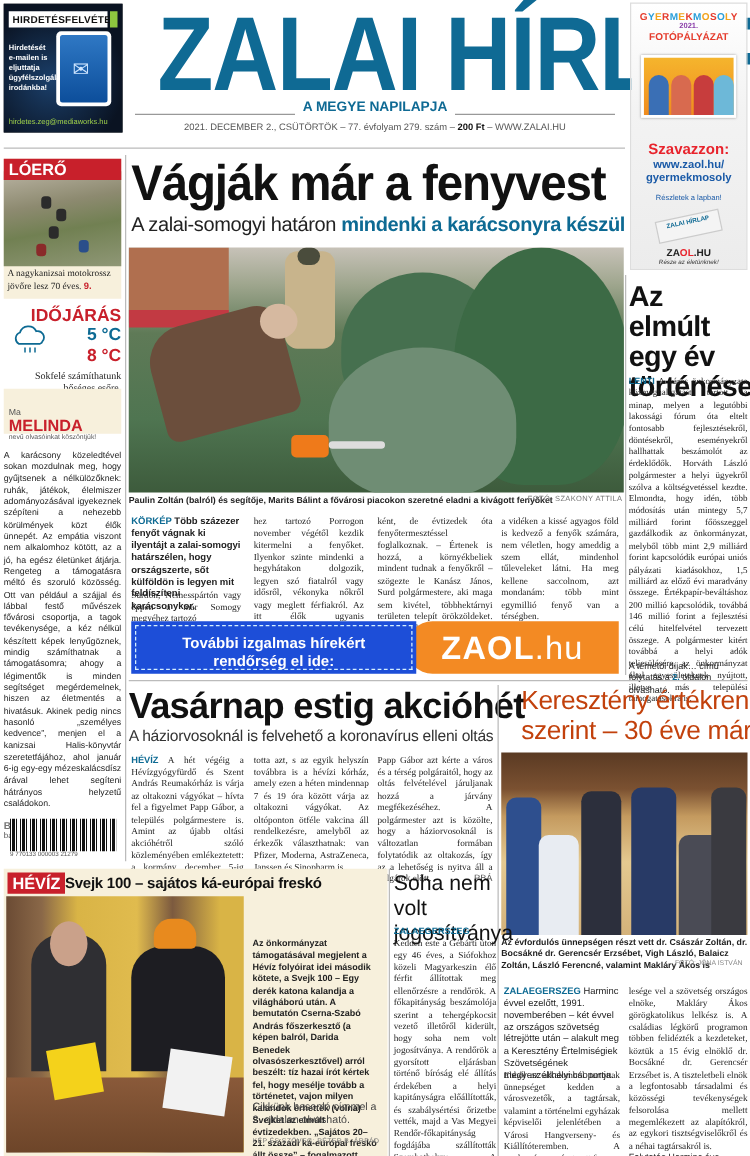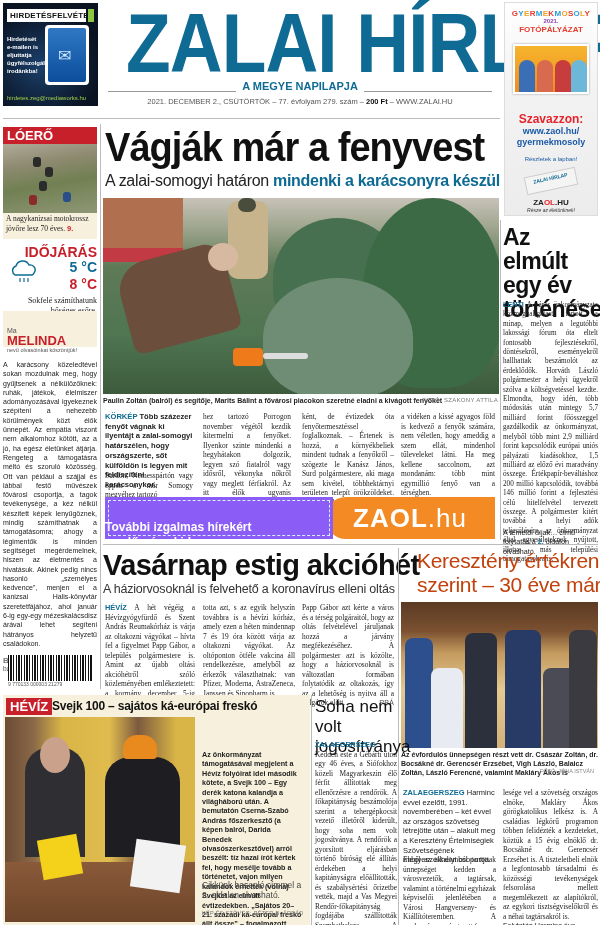--- a/index.html
+++ b/index.html
@@ -83,21 +83,21 @@
 #main-lead{left:105px;top:412px;width:88px;font:bold 7.6px "Liberation Sans",sans-serif;line-height:9.7px;color:#222}
 #main-c1b{left:105px;top:471px;width:88px}
 #main-c2{left:203px;top:412px;width:88px}
 #main-c3{left:302px;top:412px;width:92px}
 #main-c4{left:401px;top:412px;width:94px}
 .cont{font-family:"Liberation Sans",sans-serif;font-size:7.3px;text-align:right}
 .cont b{color:#0d6a93}
 
 
 #banner{left:105px;top:497px;width:390px;height:42px;display:flex}
-#banner .l{width:228px;height:42px;background:#8b5cf6;position:relative;color:#fff;font:bold 12px "Liberation Sans",sans-serif;padding-top:23px;line-height:15px}
+#banner .l{width:228px;height:42px;background:#1d4ed8;position:relative;color:#fff;font:bold 12px "Liberation Sans",sans-serif;text-align:center;padding-top:10px;line-height:15px}
 #banner .l:before{content:"";position:absolute;inset:3px;border:1.5px dashed #d5f0ff}
 #banner .r{flex:1;background:#f38a23;border-radius:21px 0 0 21px;margin-left:-8px;color:#fff;font:bold 26px "Liberation Sans",sans-serif;text-align:center;line-height:42px;letter-spacing:1px}
 #banner .r span{font-weight:normal}
 
 
 #rt-h{left:503px;top:225px;width:95px;font:bold 23px "Liberation Sans",sans-serif;line-height:24px;color:#111;letter-spacing:-.5px}
 #rt-body{left:503px;top:300px;width:95px;font:7.2px "Liberation Serif",serif;line-height:9.4px;text-align:justify}
 #rt-cont{left:503px;top:528px;width:95px;font:7.2px "Liberation Sans",sans-serif;line-height:9.4px}
 #rt-cont b{color:#0d6a93}
 

